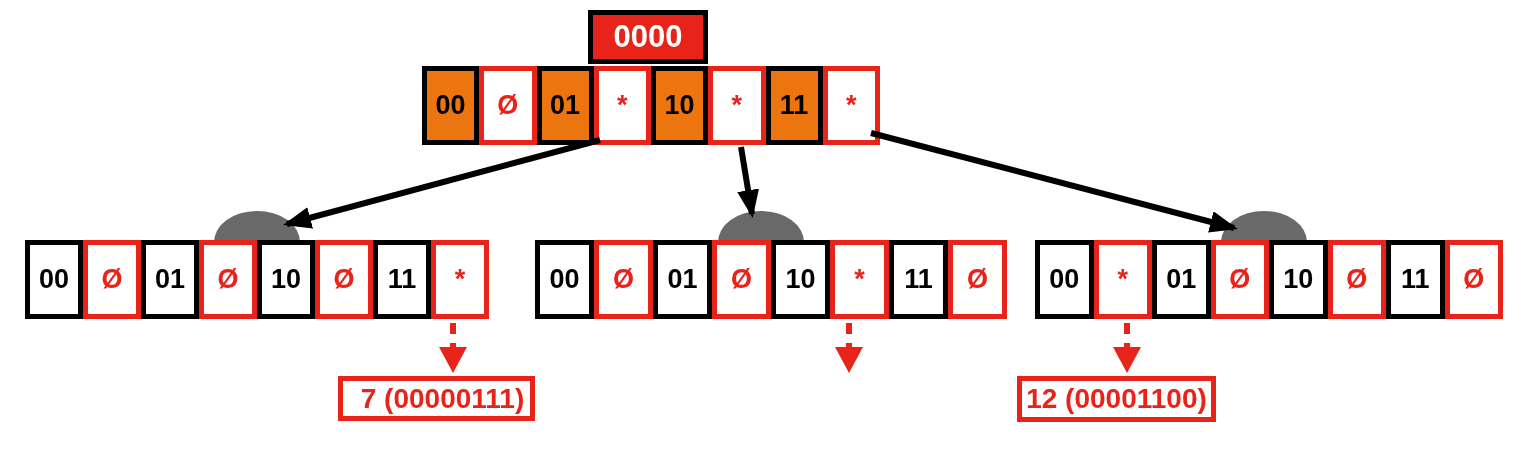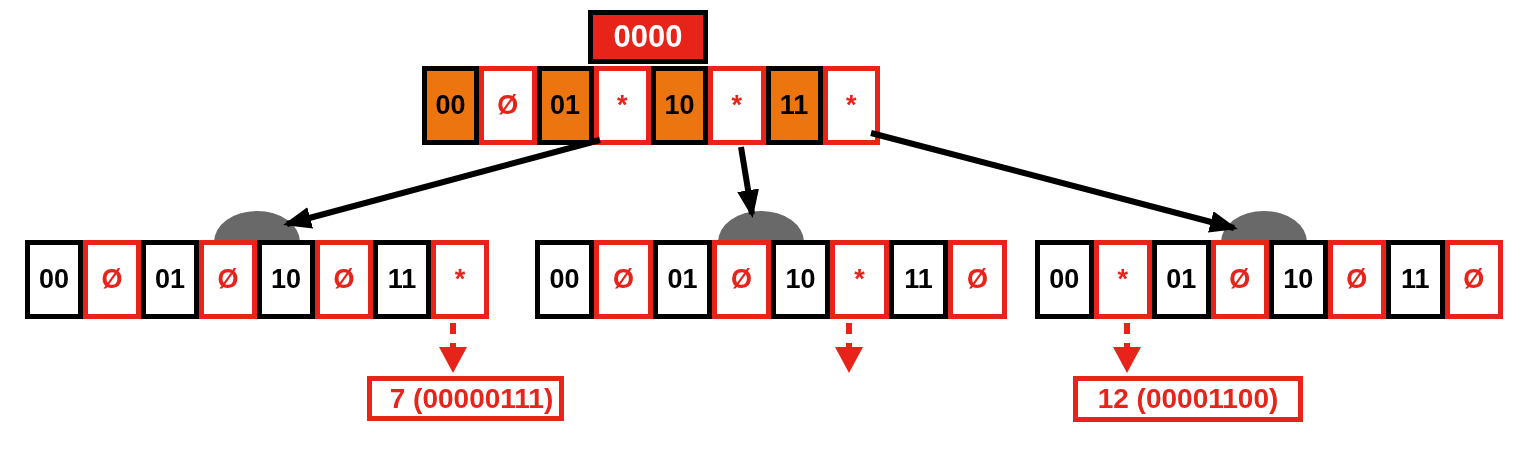--- a/index.html
+++ b/index.html
@@ -175,24 +175,24 @@
         <span class="glyph">Ø</span>
       </div>
     <div class="cell key">
         <span class="glyph">11</span>
       </div>
     <div class="cell slot">
         <span class="glyph">Ø</span>
       </div>
   </div>
 
-  <div class="leaf" style="left:367px;top:376px;width:197px;height:45px;padding-left:12px;">
+  <div class="leaf" style="left:338px;top:376px;width:197px;height:45px;padding-left:12px;">
     <span>7 (00000111)</span>
   </div>
-  <div class="leaf" style="left:1073px;top:376px;width:230px;height:46px;">
+  <div class="leaf" style="left:1017px;top:376px;width:199px;height:46px;">
     <span>12 (00001100)</span>
   </div>
 
   <svg class="overlay" viewBox="0 0 1523 461" xmlns="http://www.w3.org/2000/svg">
     <defs>
       <marker id="arrow-black" markerUnits="userSpaceOnUse" markerWidth="30" markerHeight="24" refX="24" refY="11" orient="auto">
         <path d="M0,0 L28,11 L0,22 z" fill="#000000"></path>
       </marker>
       <marker id="arrow-red" markerUnits="userSpaceOnUse" markerWidth="30" markerHeight="30" refX="2" refY="14" orient="auto">
         <path d="M0,0 L26,14 L0,28 z" fill="#E8231A"></path>

